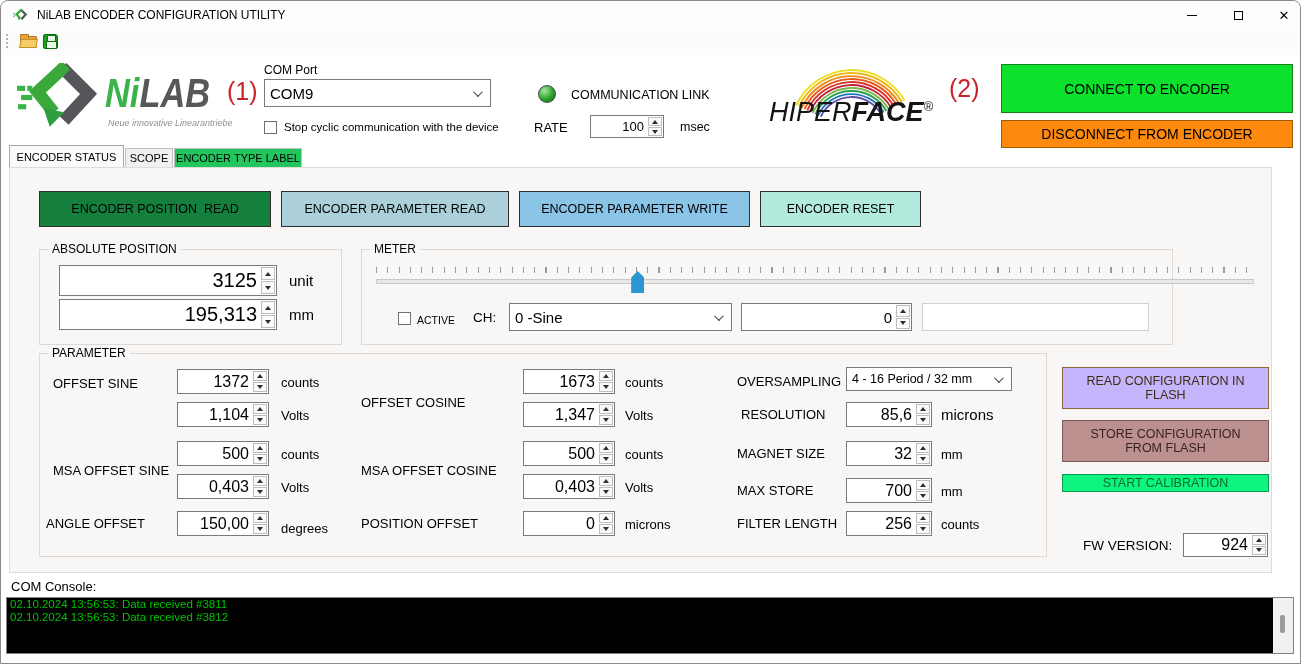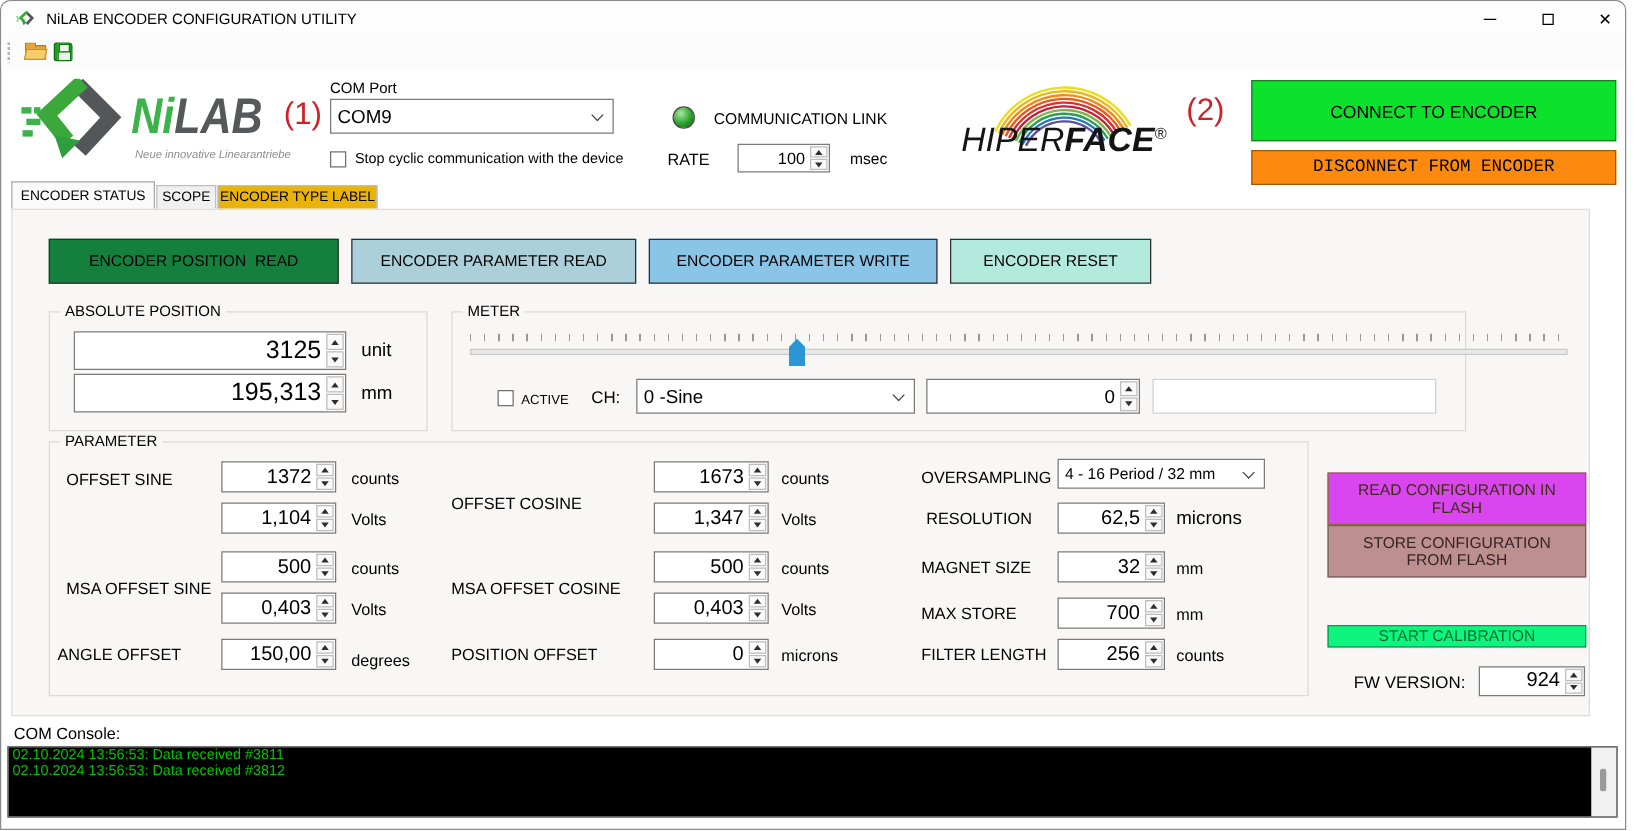--- a/index.html
+++ b/index.html
@@ -120,25 +120,25 @@
       <path d="M 30.4 50.0 A 40 40 0 0 1 101.3 53.1" fill="none" stroke="#2d9e50" stroke-width="1.9"></path>
       <path d="M 33.0 51.5 A 37 37 0 0 1 98.5 54.4" fill="none" stroke="#2078bc" stroke-width="1.9"></path>
       <path d="M 35.6 53.0 A 34 34 0 0 1 95.8 55.6" fill="none" stroke="#5a4fa0" stroke-width="1.9"></path>
     </svg>
   <div class="lbl" style="left:768px;top:96px;font-size:27px;font-style:italic;color:#141414">
     <span>HIPER</span><span style="font-weight:bold">FACE</span><span style="font-size:13px;vertical-align:10px">®</span>
   </div>
 
   <span class="lbl" style="left:948px;top:73px;font-size:25px;color:#cc2229">(2)</span>
   <div class="btn" style="left: 1000px; top: 63px; width: 292px; height: 49px; font-size: 14px; border-color: rgb(21, 128, 28); background: rgb(12, 226, 44);">CONNECT TO ENCODER</div>
-  <div class="btn" style="left: 1000px; top: 119px; width: 292px; height: 28px; font-size: 14px; border-color: rgb(156, 90, 2); background: rgb(253, 138, 14); font-family: Liberation Mono, monospace;">DISCONNECT FROM ENCODER</div>
+  <div class="btn" style="left: 1000px; top: 119px; width: 292px; height: 28px; font-size: 14px; border-color: rgb(156, 90, 2); background: rgb(253, 138, 14);">DISCONNECT FROM ENCODER</div>
 
   <div class="tab" style="left:8px;top:144px;width:115px;height:22px;background:#fafafa;border:1px solid #a9a9a9;border-bottom:none">ENCODER STATUS</div>
   <div class="tab" style="left:124px;top:147px;width:48px;height:19px;background:#f0f0f0;border:1px solid #bfbfbf;border-bottom:none">SCOPE</div>
-  <div class="tab" style="left:173px;top:147px;width:128px;height:19px;background:#eab308;border:1px solid #bfbfbf;border-bottom:none">ENCODER TYPE LABEL</div>
+  <div class="tab" style="left:173px;top:147px;width:128px;height:19px;background:#22c55e;border:1px solid #bfbfbf;border-bottom:none">ENCODER TYPE LABEL</div>
 
   <div class="abs" style="left:8px;top:166px;width:1263px;height:406px;background:#f8f7f6;border:1px solid #e0ddd9"></div>
 
   <div class="btn" style="left: 38px; top: 190px; width: 232px; height: 36px; font-size: 12.5px; white-space: pre; background: #15803d;">ENCODER POSITION  READ</div>
   <div class="btn" style="left: 280px; top: 190px; width: 228px; height: 36px; font-size: 12.5px; background: rgb(171, 208, 218);">ENCODER PARAMETER READ</div>
   <div class="btn" style="left: 759px; top: 190px; width: 161px; height: 36px; font-size: 12.5px; background: rgb(178, 235, 221);">ENCODER RESET</div>
   <div class="btn" style="left: 518px; top: 190px; width: 231px; height: 36px; font-size: 12.5px; background: rgb(138, 196, 230);">ENCODER PARAMETER WRITE</div>
 
   <div class="group" style="left:38px;top:248px;width:303px;height:96px">
     <span class="glabel">ABSOLUTE POSITION</span>
@@ -330,21 +330,21 @@
     </div>
   <span class="lbl" style="left:624px;top:516px;font-size:13px">microns</span>
 
   <span class="lbl" style="left:736px;top:373px;font-size:13px">OVERSAMPLING</span>
   <div class="combo" style="left:845px;top:366px;width:166px;height:24px;font-size:12.5px">
     <span class="t">4 - 16 Period / 32 mm</span>
   <span class="chev"></span>
     </div>
   <span class="lbl" style="left:740px;top:406px;font-size:13px">RESOLUTION</span>
   <div class="spin" style="left:845px;top:401px;width:86px;height:25px;font-size:16px">
-      <span class="v">62,5</span>
+      <span class="v">85,6</span>
       <span class="btns">
         <span class="sb">
           <i class="tu"></i>
         </span>
         <span class="sb">
           <i class="td"></i>
         </span>
       </span>
     </div>
   <span class="lbl" style="left:940px;top:405px;font-size:15px">microns</span>
@@ -381,23 +381,23 @@
         <span class="sb">
           <i class="tu"></i>
         </span>
         <span class="sb">
           <i class="td"></i>
         </span>
       </span>
     </div>
   <span class="lbl" style="left:940px;top:516px;font-size:13px">counts</span>
 
-  <div class="btn" style="left: 1061px; top: 366px; width: 207px; height: 42px; font-size: 12.5px; border-color: rgb(138, 106, 58); color: rgb(61, 46, 18); padding: 0px 8px; background: #d946ef; margin-top: 11px;">READ CONFIGURATION IN FLASH</div>
+  <div class="btn" style="left: 1061px; top: 366px; width: 207px; height: 42px; font-size: 12.5px; border-color: rgb(138, 106, 58); color: rgb(61, 46, 18); padding: 0px 8px; background: #c4b5fd;">READ CONFIGURATION IN FLASH</div>
   <div class="btn" style="left: 1061px; top: 419px; width: 207px; height: 42px; font-size: 12.5px; border-color: rgb(124, 90, 90); color: rgb(58, 34, 34); padding: 0px 8px; background: rgb(189, 144, 144); text-align: center;">STORE CONFIGURATION FROM FLASH</div>
-  <div class="btn" style="left: 1061px; top: 473px; width: 207px; height: 18px; font-size: 12.5px; border-color: rgb(10, 154, 82); color: rgb(15, 107, 47); background: rgb(13, 245, 126); margin-top: 26px;">START CALIBRATION</div>
+  <div class="btn" style="left: 1061px; top: 473px; width: 207px; height: 18px; font-size: 12.5px; border-color: rgb(10, 154, 82); color: rgb(15, 107, 47); background: rgb(13, 245, 126);">START CALIBRATION</div>
 
   <span class="lbl" style="left:1082px;top:537px;font-size:13.5px">FW VERSION:</span>
   <div class="spin" style="left:1182px;top:532px;width:85px;height:24px;font-size:16px">
       <span class="v">924</span>
       <span class="btns">
         <span class="sb">
           <i class="tu"></i>
         </span>
         <span class="sb">
           <i class="td"></i>

